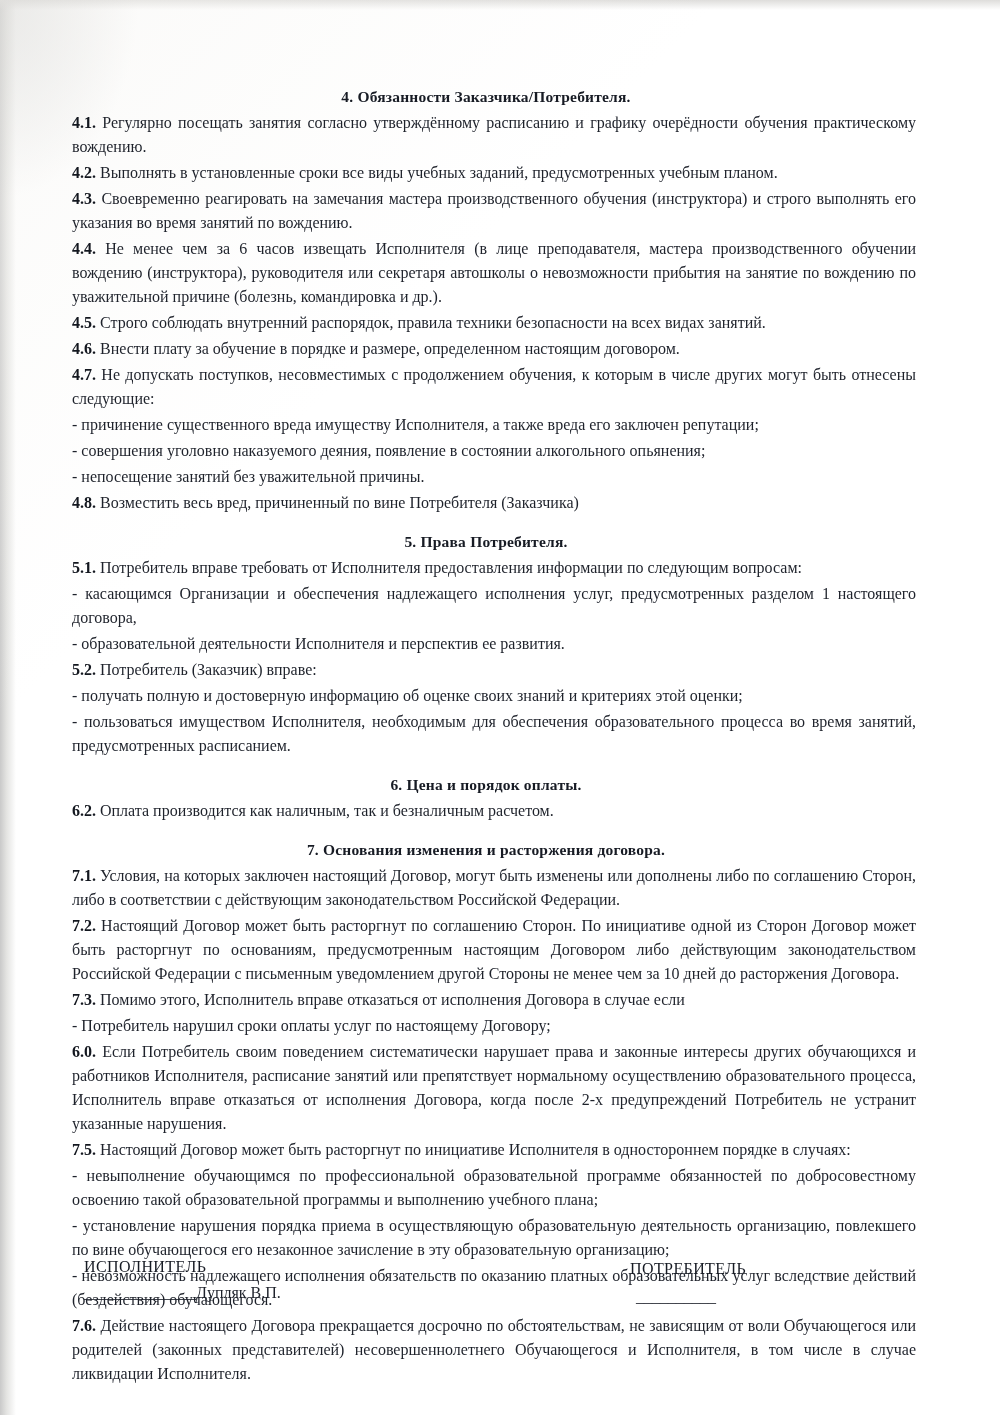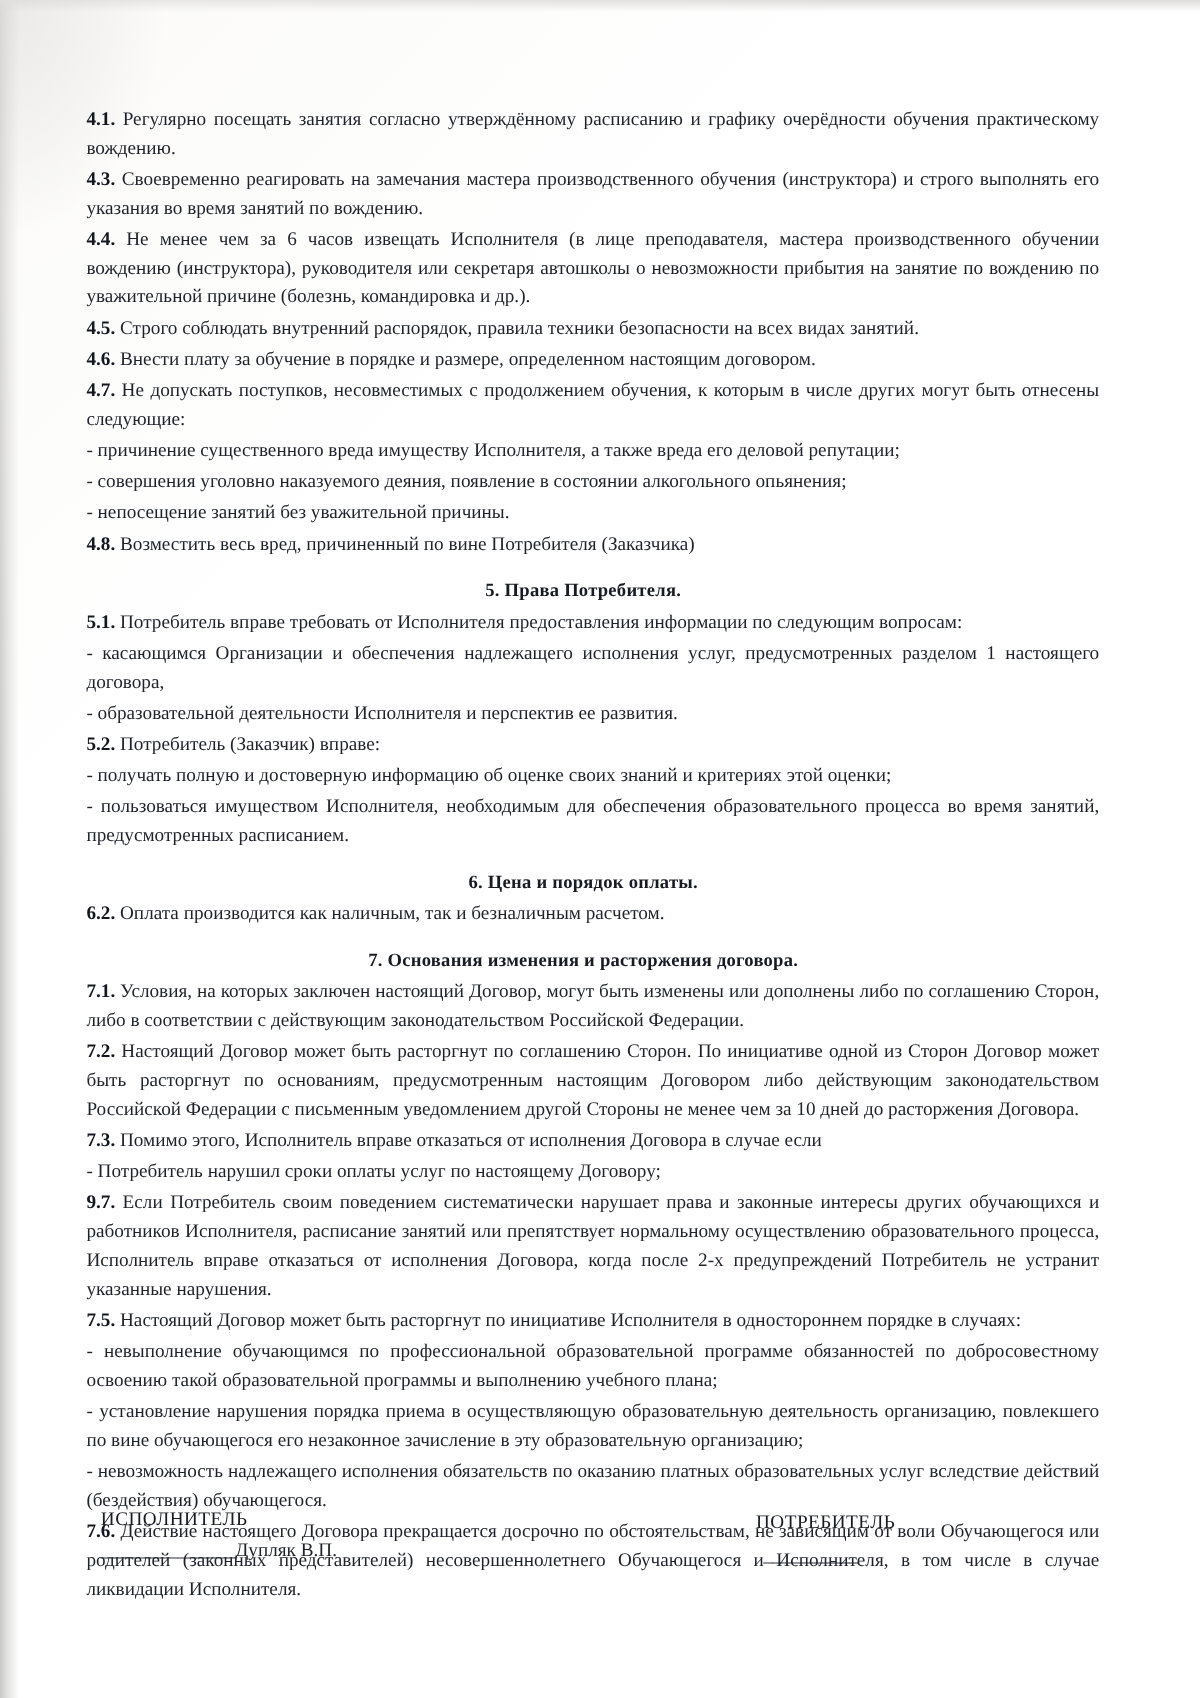--- a/index.html
+++ b/index.html
@@ -86,27 +86,29 @@
 </head>
 <body>
 
 <div class="scan-edge-left"></div>
 <div class="scan-edge-top"></div>
 <div class="scan-corner"></div>
 <div class="paper-tint"></div>
 
 <div class="doc">
     <div class="section">
+      <div class="sec-head">4. Обязанности Заказчика/Потребителя.</div>
       <p class="para"><b>4.1.</b> Регулярно посещать занятия согласно утверждённому расписанию и графику очерёдности обучения практическому вождению.</p>
+      <p class="para"><b>4.2.</b> Выполнять в установленные сроки все виды учебных заданий, предусмотренных учебным планом.</p>
       <p class="para"><b>4.3.</b> Своевременно реагировать на замечания мастера производственного обучения (инструктора) и строго выполнять его указания во время занятий по вождению.</p>
       <p class="para"><b>4.4.</b> Не менее чем за 6 часов извещать Исполнителя (в лице преподавателя, мастера производственного обучении вождению (инструктора), руководителя или секретаря автошколы о невозможности прибытия на занятие по вождению по уважительной причине (болезнь, командировка и др.).</p>
       <p class="para"><b>4.5.</b> Строго соблюдать внутренний распорядок, правила техники безопасности на всех видах занятий.</p>
       <p class="para"><b>4.6.</b> Внести плату за обучение в порядке и размере, определенном настоящим договором.</p>
       <p class="para"><b>4.7.</b> Не допускать поступков, несовместимых с продолжением обучения, к которым в числе других могут быть отнесены следующие:</p>
-      <p class="para">-  причинение существенного вреда имуществу Исполнителя, а также вреда его деловой репутации;</p>
+      <p class="para">-  причинение существенного вреда имуществу Исполнителя, а также вреда его заключен репутации;</p>
       <p class="para">-  совершения уголовно наказуемого деяния, появление в состоянии алкогольного опьянения;</p>
       <p class="para">-  непосещение занятий без уважительной причины.</p>
       <p class="para"><b>4.8.</b> Возместить весь вред, причиненный по вине Потребителя (Заказчика)</p>
     </div>
     <div class="section">
       <div class="sec-head">5. Права Потребителя.</div>
       <p class="para"><b>5.1.</b> Потребитель вправе требовать от Исполнителя предоставления информации по следующим вопросам:</p>
       <p class="para">- касающимся Организации и обеспечения надлежащего исполнения услуг, предусмотренных разделом 1 настоящего договора,</p>
       <p class="para">-  образовательной деятельности Исполнителя и перспектив ее развития.</p>
       <p class="para"><b>5.2.</b> Потребитель (Заказчик) вправе:</p>
@@ -116,21 +118,21 @@
     <div class="section">
       <div class="sec-head">6. Цена и порядок оплаты.</div>
       <p class="para"><b>6.2.</b> Оплата производится как наличным, так и безналичным расчетом.</p>
     </div>
     <div class="section">
       <div class="sec-head">7. Основания изменения и расторжения договора.</div>
       <p class="para"><b>7.1.</b> Условия, на которых заключен настоящий Договор, могут быть изменены или дополнены либо по соглашению Сторон, либо в соответствии с действующим законодательством Российской Федерации.</p>
       <p class="para"><b>7.2.</b> Настоящий Договор может быть расторгнут по соглашению Сторон. По инициативе одной из Сторон Договор может быть расторгнут по основаниям, предусмотренным настоящим Договором либо действующим законодательством Российской Федерации с письменным уведомлением другой Стороны не менее чем за 10 дней до расторжения Договора.</p>
       <p class="para"><b>7.3.</b> Помимо этого, Исполнитель вправе отказаться от исполнения Договора в случае если</p>
       <p class="para">-  Потребитель нарушил сроки оплаты услуг по настоящему Договору;</p>
-      <p class="para"><b>9.7.</b> Если Потребитель своим поведением систематически нарушает права и законные интересы других обучающихся и работников Исполнителя, расписание занятий или препятствует нормальному осуществлению образовательного процесса, Исполнитель вправе отказаться от исполнения Договора, когда после 2-х предупреждений Потребитель не устранит указанные нарушения.</p>
+      <p class="para"><b>6.0.</b> Если Потребитель своим поведением систематически нарушает права и законные интересы других обучающихся и работников Исполнителя, расписание занятий или препятствует нормальному осуществлению образовательного процесса, Исполнитель вправе отказаться от исполнения Договора, когда после 2-х предупреждений Потребитель не устранит указанные нарушения.</p>
       <p class="para"><b>7.5.</b> Настоящий Договор может быть расторгнут по инициативе Исполнителя в одностороннем порядке в случаях:</p>
       <p class="para">- невыполнение обучающимся по профессиональной образовательной программе обязанностей по добросовестному освоению такой образовательной программы и выполнению учебного плана;</p>
       <p class="para">- установление нарушения порядка приема в осуществляющую образовательную деятельность организацию, повлекшего по вине обучающегося его незаконное зачисление в эту образовательную организацию;</p>
       <p class="para">-  невозможность надлежащего исполнения обязательств по оказанию платных образовательных услуг вследствие действий (бездействия) обучающегося.</p>
       <p class="para"><b>7.6.</b> Действие настоящего Договора прекращается досрочно по обстоятельствам, не зависящим от воли Обучающегося или родителей (законных представителей) несовершеннолетнего Обучающегося и Исполнителя, в том числе в случае ликвидации Исполнителя.</p>
     </div>
   </div>
 
 <div class="sig-area">
   <div class="sig-left">

